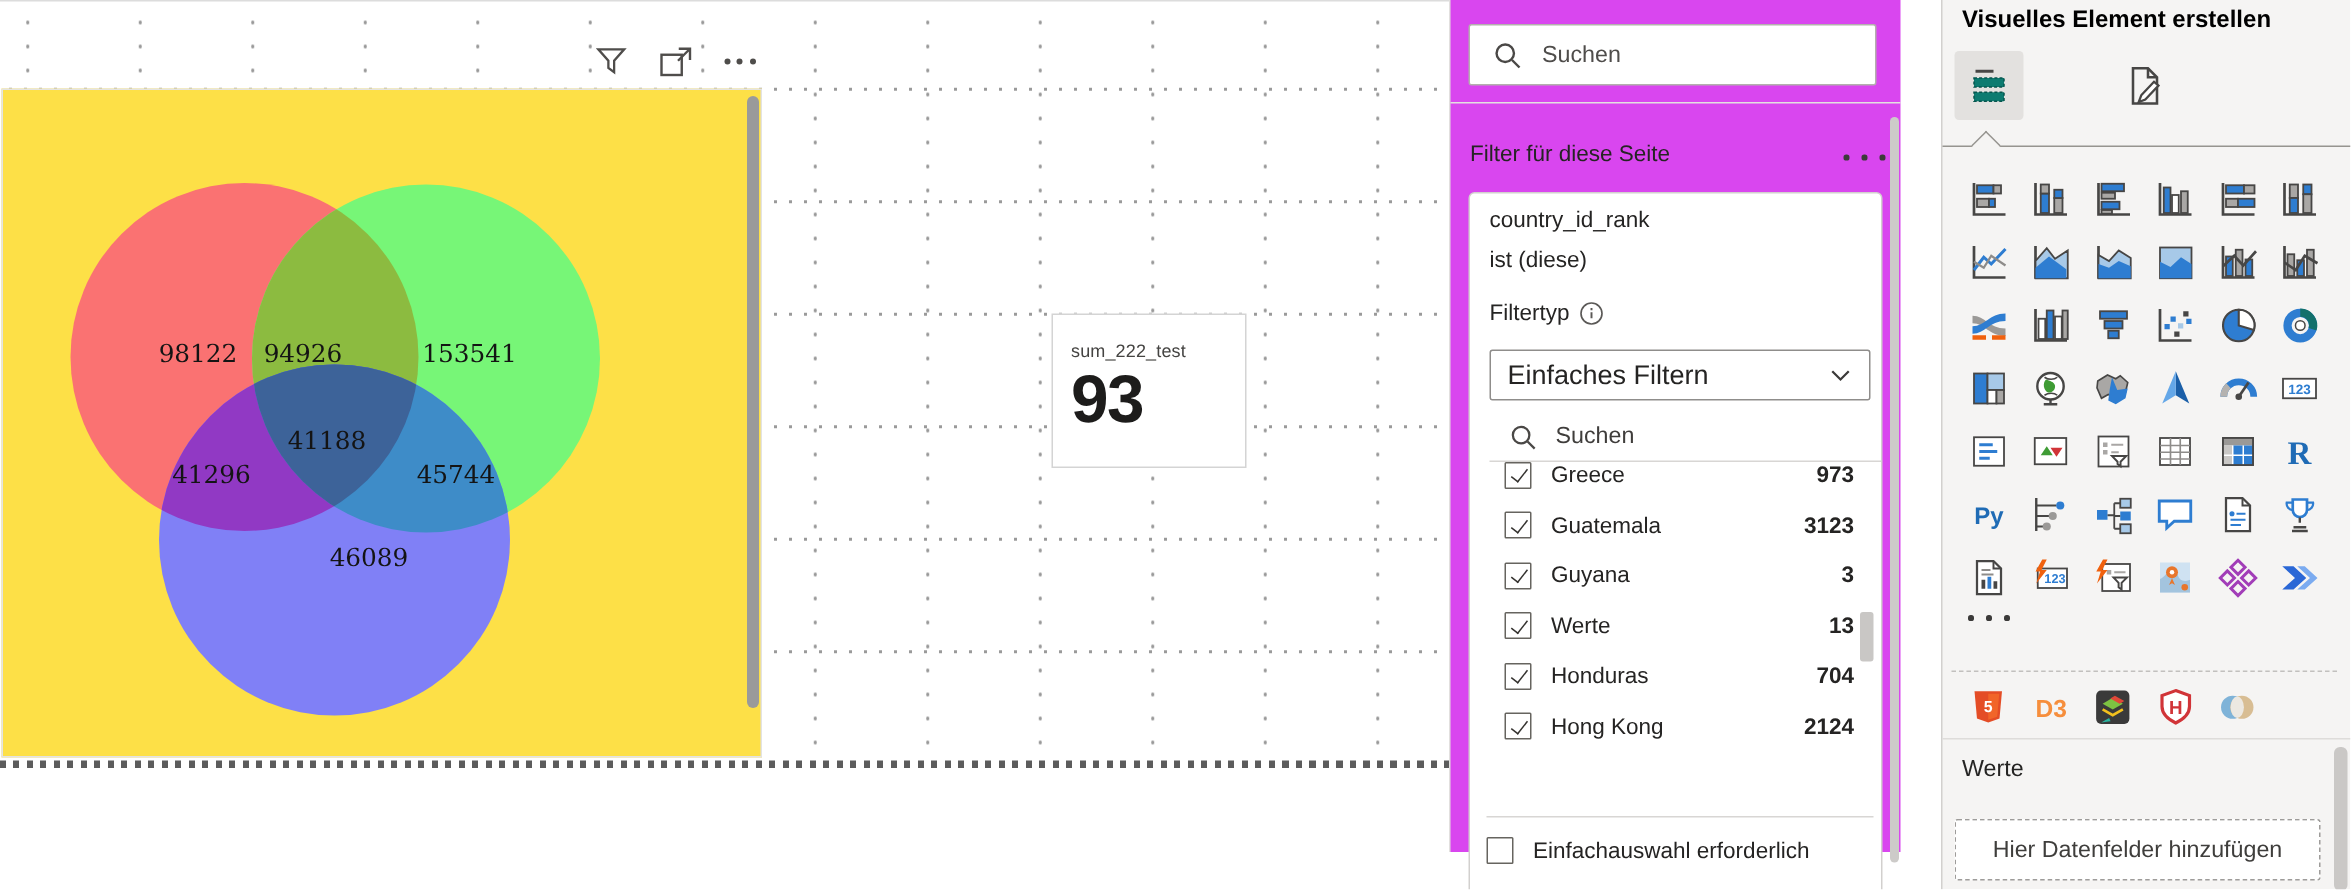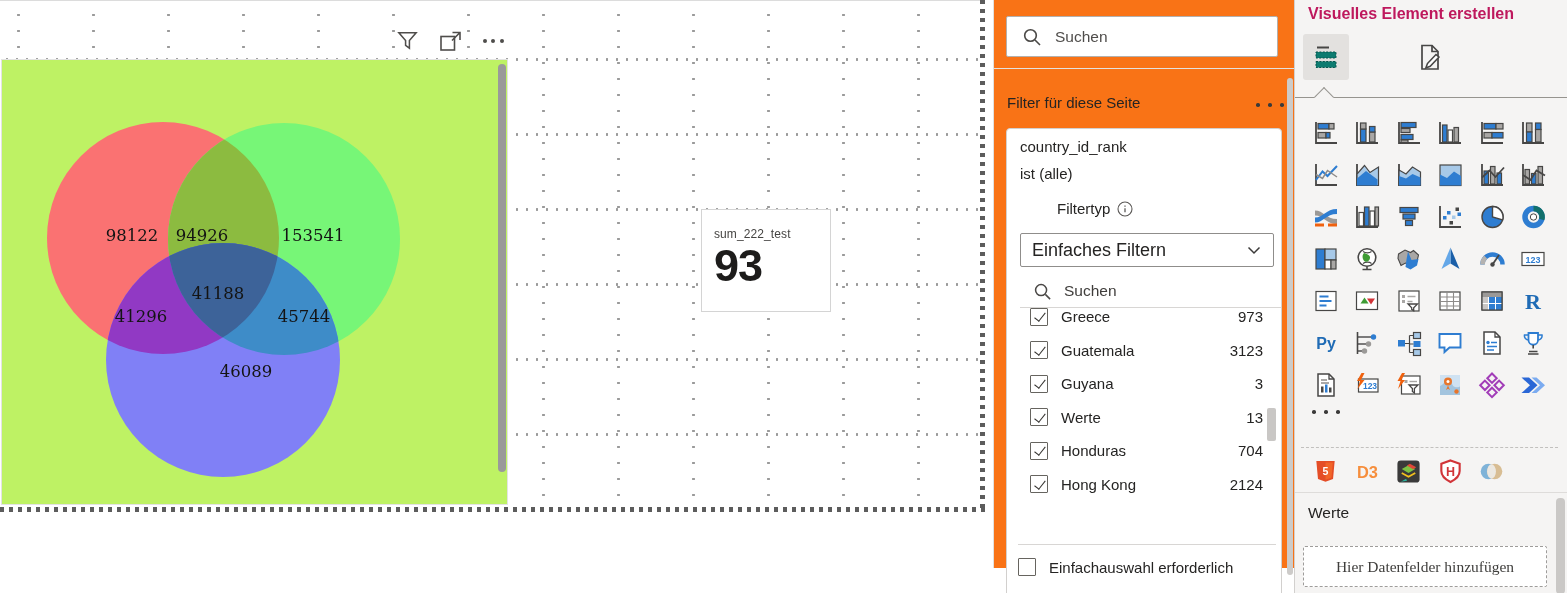--- a/index.html
+++ b/index.html
@@ -18,91 +18,91 @@
     background:repeating-linear-gradient(to right, #5c5c5c 0 4px, rgba(0,0,0,0) 4px 9px); }
   .page-border-r { position:absolute; left:980px; top:0; width:5px; height:511px;
     background:repeating-linear-gradient(to bottom, #5c5c5c 0 4px, rgba(0,0,0,0) 4px 9px); }
 
   .vtoolbar { position:absolute; left:394px; top:28px; display:flex; align-items:center; gap:17px; }
   .vtoolbar .tbtn { width:26px; height:26px; display:flex; align-items:center; justify-content:center; cursor:pointer; }
   .hdots { display:flex; gap:4.5px; align-items:center; }
   .hdots i { width:4px; height:4px; border-radius:50%; background:#4f4d4b; }
 
   .venn-visual { position:absolute; left:1px; top:59px; width:507px; height:446px;
-    background:#bef264; border:1px solid #e3e3e3; }
+    background:#fde047; border:1px solid #e3e3e3; }
   .venn-scrollbar { position:absolute; left:496px; top:4px; width:8px; height:408px;
     background:#9a9a9a; border-radius:4px; }
 
   .card-visual { position:absolute; left:701px; top:209px; width:130px; height:103px;
     background:#fff; border:1px solid #d4d4d4; padding:17px 12px 0 12px; }
   .card-label { font-size:12px; color:#454442; letter-spacing:0.1px; }
   .card-value { font-size:45px; font-weight:700; color:#1d1c1b; letter-spacing:-1px; margin-top:1px; line-height:1.05; }
 
   
-  #filter-pane { position:absolute; left:993px; top:0; width:301px; height:568px;
-    background:#f97316; border-left:1px solid #e2e0de; font-size:15px; color:#252423; }
+  #filter-pane { position:absolute; left:966px; top:0; width:301px; height:568px;
+    background:#d946ef; border-left:1px solid #e2e0de; font-size:15px; color:#252423; }
   .fp-search { position:absolute; left:12px; top:16px; width:272px; height:41px;
     border:1px solid #b3b0ad; border-radius:2px; display:flex; align-items:center; background:#fff; }
   .fp-search svg { margin-left:15px; flex:none; }
   .fp-search input { border:none; outline:none; flex:1; margin-left:13px; font-size:15.5px;
     font-family:"Liberation Sans",sans-serif; color:#252423; background:transparent; width:100px; }
   .fp-search input::placeholder { color:#4f4d4b; opacity:1; }
   .fp-divider { position:absolute; left:0; top:68px; width:100%; height:1px; background:#e3e1df; }
   .fp-header { position:absolute; left:13px; top:94px; font-size:15px; color:#252423; }
   .fp-more { position:absolute; left:262px; top:103px; cursor:pointer; }
   .fp-more i, .vz-more i { width:3.5px; height:3.5px; border-radius:50%; background:#3b3a39; display:inline-block; margin-right:4px; }
   .fp-scroll { position:absolute; left:293px; top:78px; width:6px; height:497px; background:#cdcbc9; border-radius:3px; }
 
   .filter-card { position:absolute; left:12px; top:128px; width:276px; height:480px;
     border:1px solid #d2d0ce; border-radius:4px; background:#fff; overflow:hidden; }
   .fc-field { position:absolute; left:13px; top:9px; }
   .fc-cond  { position:absolute; left:13px; top:36px; }
-  .fc-type-row { position:absolute; left:13px; top:71px; display:flex; align-items:center; gap:7px;margin-left:37px; }
+  .fc-type-row { position:absolute; left:13px; top:71px; display:flex; align-items:center; gap:7px; }
   .fc-dropdown { position:absolute; left:13px; top:104px; width:254px; height:34px;
     border:1px solid #8f8d8b; border-radius:2px; background:#fff; display:flex; align-items:center; cursor:pointer; }
   .fc-dropdown span { margin-left:11px; flex:1; font-size:18px; }
   .fc-dropdown svg { margin-right:12px; flex:none; }
   .fc-search-row { position:absolute; left:13px; top:147px; height:30px; display:flex; align-items:center; gap:12px; padding-left:13px; }
   .fc-search-row .sr-txt { color:#3f3d3b; font-size:15.5px; }
   .fc-list-divider { position:absolute; left:13px; top:178px; width:263px; height:1px; background:#d8d6d4; }
   .filter-list { position:absolute; left:0; top:179px; width:276px; height:236px; overflow:hidden; }
   .fl-row { display:flex; align-items:center; height:33.5px; padding-left:23px; padding-right:20px; }
   .fl-row:first-child { margin-top:-8px; }
   .fl-label { flex:1; margin-left:13px; }
-  .fl-count { text-align:right; }
+  .fl-count { text-align:right;font-weight:bold; }
   .cb { width:18px; height:18px; border:1px solid #66645f; background:#fff; position:relative; flex:none; border-radius:1px; }
   .cb.checked::after { content:""; position:absolute; left:5.5px; top:1.5px; width:4.5px; height:10px;
     border-right:1.8px solid #34322f; border-bottom:1.8px solid #34322f; transform:rotate(38deg); }
   .fc-inner-scroll { position:absolute; left:260px; top:279px; width:9px; height:33px; background:#c9c7c5; border-radius:2px; }
   .fc-divider2 { position:absolute; left:11px; top:415px; width:258px; height:1px; background:#d8d6d4; }
   .fc-footer { position:absolute; left:11px; top:429px; display:flex; align-items:center; gap:13px; }
 
   
   #viz-pane { position:absolute; left:1294px; top:0; width:273px; height:593px;
     background:#f5f4f3; border-left:1px solid #d2d0ce; }
-  .vz-title { position:absolute; left:13px; top:5px; font-size:16px; font-weight:700; color:#be185d; }
+  .vz-title { position:absolute; left:13px; top:5px; font-size:16px; font-weight:700; color:#000000; }
   .vz-tab { position:absolute; top:34px; width:46px; height:46px; border-radius:3px;
     display:flex; align-items:center; justify-content:center; cursor:pointer; }
   .vz-tab.selected { background:#e3e1df; }
   .vz-tab.t1 { left:8px; } .vz-tab.t2 { left:112px; }
   .vz-tab-divider { position:absolute; left:0; top:97px; width:273px; height:1px; background:#96948f; }
   .vz-caret { position:absolute; left:22px; top:90px; width:14px; height:14px; transform:rotate(45deg);
     background:#f5f4f3; border-left:1.5px solid #96948f; border-top:1.5px solid #96948f; }
   #gallery { position:absolute; left:10px; top:112px; display:grid;
     grid-template-columns:repeat(6, 41.5px); grid-auto-rows:42px; justify-items:center; align-items:center; }
   .vicon { width:30px; height:30px; display:flex; align-items:center; justify-content:center; cursor:pointer;text-align:center; }
   .vz-more { position:absolute; left:17px; top:410px; cursor:pointer; }
   .vz-dash-divider { position:absolute; left:6px; top:447px; width:257px; border-top:1px dashed #c2c0be; }
   #custom-gallery { position:absolute; left:10px; top:454px; display:grid;
     grid-template-columns:repeat(5, 41.5px); grid-auto-rows:34px; justify-items:center; align-items:center; }
   .vz-divider2 { position:absolute; left:0; top:492px; width:273px; height:1px; background:#dedcda; }
   .vz-werte { position:absolute; left:13px; top:504px; font-size:15.5px; color:#252423; }
   .vz-fieldwell { position:absolute; left:8px; top:546px; width:244px; height:41px;
     border:1px dashed #9e9c9a; border-radius:2px; background:#fff;
-    display:flex; align-items:center; justify-content:center; font-size:15.5px; color:#3f3e3c;font-family:Liberation Serif, serif; }
+    display:flex; align-items:center; justify-content:center; font-size:15.5px; color:#3f3e3c; }
   .vz-scroll { position:absolute; left:261px; top:498px; width:9px; height:96px; background:#cac8c6; border-radius:4px; }
 </style>
 </head>
 <body>
 
 <div id="app">
 
   <div id="canvas">
     <div class="grid"></div>
     <div class="page-border-b"></div>
@@ -177,21 +177,21 @@
     <div class="fp-header">Filter für diese Seite</div>
     <div class="fp-more hdots">
         <i></i>
         <i></i>
         <i></i>
       </div>
     <div class="fp-scroll"></div>
 
     <div class="filter-card">
       <div class="fc-field">country_id_rank</div>
-      <div class="fc-cond">ist (alle)</div>
+      <div class="fc-cond">ist (diese)</div>
       <div class="fc-type-row">
         <span>Filtertyp</span>
         <svg width="16" height="16" viewBox="0 0 16 16">
             <circle cx="8" cy="8" r="7" fill="none" stroke="#5b5957" stroke-width="1.1"></circle>
             <path d="M8 7.2v4M8 4.4v1.4" stroke="#5b5957" stroke-width="1.3"></path>
           </svg>
       </div>
       <div class="fc-dropdown">
         <span>Einfaches Filtern</span>
         <svg width="14" height="9" viewBox="0 0 14 9">

